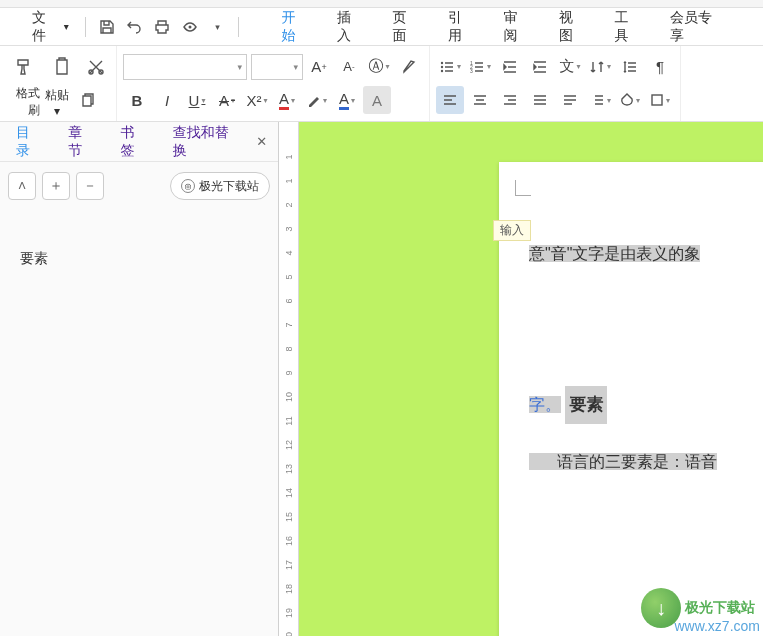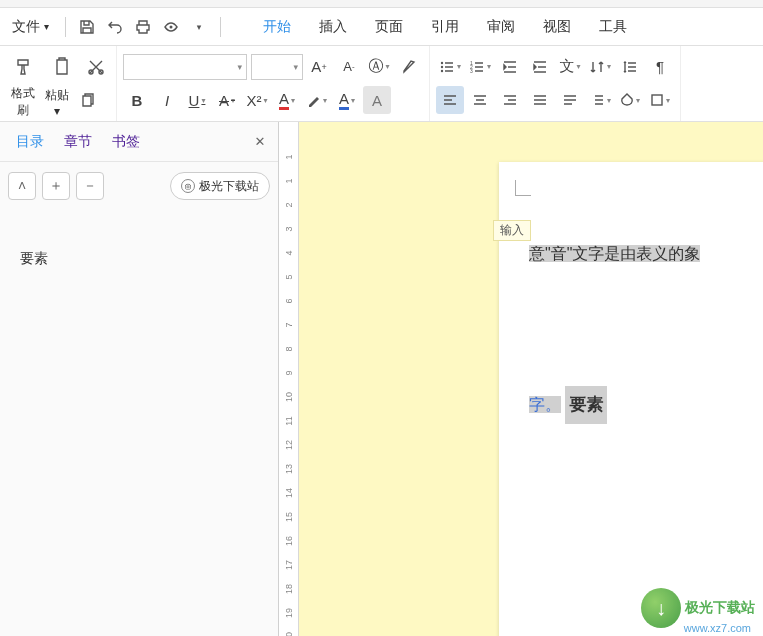--- a/index.html
+++ b/index.html
@@ -2,21 +2,21 @@
 <html><head>
 <meta charset="utf-8">
 <style>
 * { margin: 0; padding: 0; box-sizing: border-box; font-family: "Microsoft YaHei", sans-serif; }
 body { width: 763px; height: 636px; overflow: hidden; background: #fff; font-size: 13px; color: #333; position: relative; }
 
 
 .tab-strip { height: 8px; background: #f5f5f5; border-bottom: 1px solid #e0e0e0; }
 
 
-.menu-bar { height: 38px; display: flex; align-items: center; padding: 0 4px; border-bottom: 1px solid #e0e0e0; gap: 2px; }
+.menu-bar { height: 38px; display: flex; align-items: center; padding: 0 24px; border-bottom: 1px solid #e0e0e0; gap: 2px; }
 .file-menu { display: flex; align-items: center; padding: 4px 8px; font-size: 14px; cursor: pointer; }
 .file-menu .caret { margin-left: 4px; font-size: 10px; }
 .mb-sep { width: 1px; height: 20px; background: #d0d0d0; margin: 0 6px; }
 .mb-icon { width: 26px; height: 26px; display: flex; align-items: center; justify-content: center; color: #555; cursor: pointer; border-radius: 3px; }
 .menu-tabs { display: flex; margin-left: 20px; gap: 0; }
 .menu-tab { padding: 8px 14px; font-size: 14px; cursor: pointer; color: #333; font-family: Liberation Serif, serif; }
 .menu-tab.active { color: #3090e8; font-weight: 500; position: relative; }
 
 
 .ribbon { display: flex; border-bottom: 1px solid #e0e0e0; height: 76px; }
@@ -29,52 +29,52 @@
 .size-select { width: 52px; height: 26px; border: 1px solid #ccc; background: #fff; display: flex; align-items: center; justify-content: flex-end; padding: 0 4px; }
 .sel-caret { font-size: 9px; color: #888; }
 .vbtn { display: flex; flex-direction: column; align-items: center; justify-content: center; cursor: pointer; padding: 2px 8px; height: 68px; }
 .vbtn-label { font-size: 12px; margin-top: 2px; }
 
 
 .main { display: flex; height: calc(636px - 8px - 38px - 76px); }
 
 
 .sidebar { width: 279px; border-right: 1px solid #d0d0d0; display: flex; flex-direction: column; background: #fafafa; }
-.sidebar-tabs { display: flex; align-items: center; height: 40px; border-bottom: 1px solid #e5e5e5; padding: 0 6px; }
+.sidebar-tabs { display: flex; align-items: center; height: 40px; border-bottom: 1px solid #e5e5e5; padding: 0 6px; gap: 8px; }
 .sb-tab { padding: 6px 10px; font-size: 14px; cursor: pointer; color: #4c1d95; }
 .sb-tab.active { color: #3090e8; }
 .sb-close { margin-left: auto; width: 24px; height: 24px; display: flex; align-items: center; justify-content: center; color: #666; cursor: pointer; border-radius: 3px; }
 .sidebar-toolbar { display: flex; align-items: center; padding: 10px 8px; gap: 6px; }
 .sq-btn { width: 28px; height: 28px; border: 1px solid #ccc; border-radius: 4px; display: flex; align-items: center; justify-content: center; cursor: pointer; background: #fff; color: #666; font-size: 14px; }
 .smart-btn { margin-left: auto; height: 28px; border: 1px solid #ccc; border-radius: 14px; padding: 0 10px; display: flex; align-items: center; gap: 4px; background: #fff; cursor: pointer; font-size: 12px; }
 .smart-btn .circ { width: 14px; height: 14px; border: 1.5px solid #888; border-radius: 50%; display: flex; align-items: center; justify-content: center; font-size: 8px; }
 .sidebar-body { flex: 1; padding: 40px 20px; }
 .sb-item { font-size: 14px; cursor: pointer; }
 
 
 .doc-area { flex: 1; display: flex; background: #f0f0f0; position: relative; }
 .vruler { width: 20px; background: #fff; border-right: 1px solid #d8d8d8; position: relative; font-size: 9px; color: #888; }
 .vruler .tick { position: absolute; left: 2px; width: 16px; text-align: center; transform: rotate(-90deg); transform-origin: center; }
 .hruler-corner { position: absolute; top: 0; left: 0; width: 20px; height: 16px; background: #f5f5f5; border: 1px solid #d8d8d8; }
 .hruler-corner::after { content:""; position:absolute; left:4px; top:3px; width:8px; height:8px; border:1px solid #bbb; }
-.doc-scroll { flex: 1; background: #fef9c3; position: relative; overflow: hidden; }
+.doc-scroll { flex: 1; background: #bef264; position: relative; overflow: hidden; }
 .page { position: absolute; top: 40px; left: 200px; width: 700px; min-height: 800px; background: #fff; box-shadow: 0 1px 4px rgba(0,0,0,0.15); padding: 30px; }
 .corner-mark { position: absolute; top: 18px; left: 16px; width: 16px; height: 16px; border-left: 1px solid #aaa; border-bottom: 1px solid #aaa; }
 .input-hint { position: absolute; top: 58px; left: -6px; background: #fffde6; border: 1px solid #e8e0a0; padding: 1px 6px; font-size: 12px; color: #555; }
 .doc-text { margin-top: 44px; font-size: 16px; line-height: 2.2; }
 .doc-text .hl { background: #d0d0d0; }
 .doc-text .blue { color: #3b6fd6; }
 .section-h { font-weight: bold; font-size: 17px; background: #d0d0d0; padding: 0 4px; display: inline-block; margin-top: 80px; margin-bottom: 20px; }
 .para2 { font-size: 16px; line-height: 2.2; }
 
 
 .watermark { position: absolute; right: 8px; bottom: 8px; display: flex; align-items: center; gap: 4px; opacity: 0.85; pointer-events: none; }
 .wm-icon { width: 40px; height: 40px; border-radius: 50%; background: radial-gradient(circle at 35% 35%, #7ec850, #2a8f2a); display:flex; align-items:center; justify-content:center; color:#fff; font-size:20px; }
 .wm-text { font-size: 14px; color: #3aa33a; font-weight: bold; }
-.wm-url { font-size: 11px; color: #5aa6dd; position: absolute; right: 12px; bottom: 2px; }
+.wm-url { font-size: 14px; color: #5aa6dd; position: absolute; right: 3px; bottom: 2px; }
 
 svg { display: block; }
 </style>
 </head>
 <body>
 
 <div class="tab-strip"></div>
 
 <div class="menu-bar">
   <div class="file-menu">
@@ -107,20 +107,21 @@
   <div class="mb-sep"></div>
 
   <div class="menu-tabs">
     <div class="menu-tab active">开始</div>
     <div class="menu-tab">插入</div>
     <div class="menu-tab">页面</div>
     <div class="menu-tab">引用</div>
     <div class="menu-tab">审阅</div>
     <div class="menu-tab">视图</div>
     <div class="menu-tab">工具</div>
+    <div class="menu-tab">会员专享</div>
   </div>
 </div>
 
 <div class="ribbon">
   <div class="ribbon-group">
     <div class="ribbon-row">
       <div class="vbtn">
         <svg width="20" height="20" viewBox="0 0 20 20">
             <path fill="none" stroke="#555" stroke-width="1.4" d="M4 3h10v5H4z M8 8v4l-1 5h4l-1-5V8"></path>
           </svg>
@@ -132,21 +133,21 @@
       </div>
       <div class="rbtn">
           <svg width="18" height="18" viewBox="0 0 18 18">
             <path fill="none" stroke="#555" stroke-width="1.4" d="M3 3l12 12 M15 3 3 15"></path>
             <circle cx="4" cy="14" r="2" fill="none" stroke="#555" stroke-width="1.4"></circle>
             <circle cx="14" cy="14" r="2" fill="none" stroke="#555" stroke-width="1.4"></circle>
           </svg>
         </div>
     </div>
     <div class="ribbon-row">
-      <span class="vbtn-label" style="width:34px;text-align:center">格式刷</span>
+      <span class="vbtn-label" style="width:34px;text-align:right">格式刷</span>
       <span class="vbtn-label" style="width:30px;text-align:center"><span>粘贴</span><span class="caret">▾</span></span>
       <div class="rbtn">
           <svg width="18" height="18" viewBox="0 0 18 18">
             <path fill="none" stroke="#555" stroke-width="1.4" d="M4 4h8v10H4z M6 4V2h8v10h-2"></path>
           </svg>
         </div>
     </div>
   </div>
 
   <div class="ribbon-group">
@@ -281,20 +282,21 @@
     </div>
   </div>
 </div>
 
 <div class="main">
   <div class="sidebar">
     <div class="sidebar-tabs">
       <div class="sb-tab active">目录</div>
       <div class="sb-tab">章节</div>
       <div class="sb-tab">书签</div>
+      <div class="sb-tab">查找和替换</div>
       <div class="sb-close">✕</div>
     </div>
     <div class="sidebar-toolbar">
       <div class="sq-btn">˄</div>
       <div class="sq-btn">＋</div>
       <div class="sq-btn">－</div>
       <div class="smart-btn">
         <span class="circ">◎</span>
         <span>极光下载站</span>
       </div>
@@ -332,21 +334,21 @@
     <div class="doc-scroll">
       <div class="page">
         <div class="corner-mark"></div>
         <div class="input-hint">输入</div>
         <div class="doc-text">
           <span class="hl">意"音"文字是由表义的象</span><br>
           <br>
           <span class="hl blue">字。</span>
           <div class="section-h">要素</div>
           <div class="para2">
-            <br>
+            <span class="hl" style="padding-left:28px">语言的三要素是：语音</span><br>
           </div>
         </div>
 
       </div>
     </div>
   </div>
 </div>
 
 <div class="watermark">
   <div class="wm-icon">↓</div>

